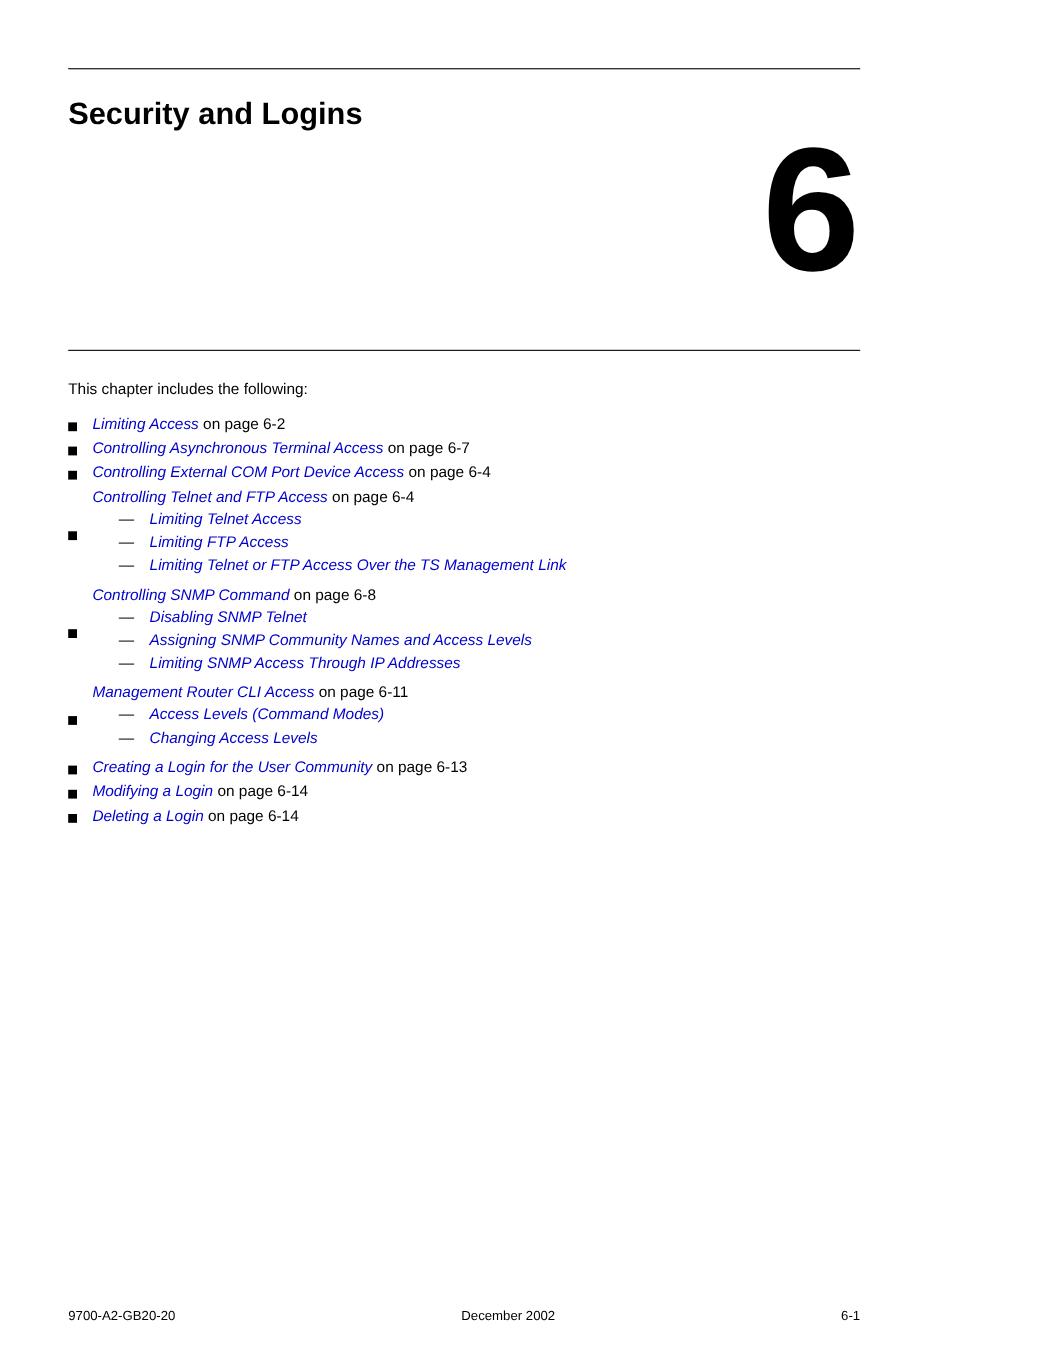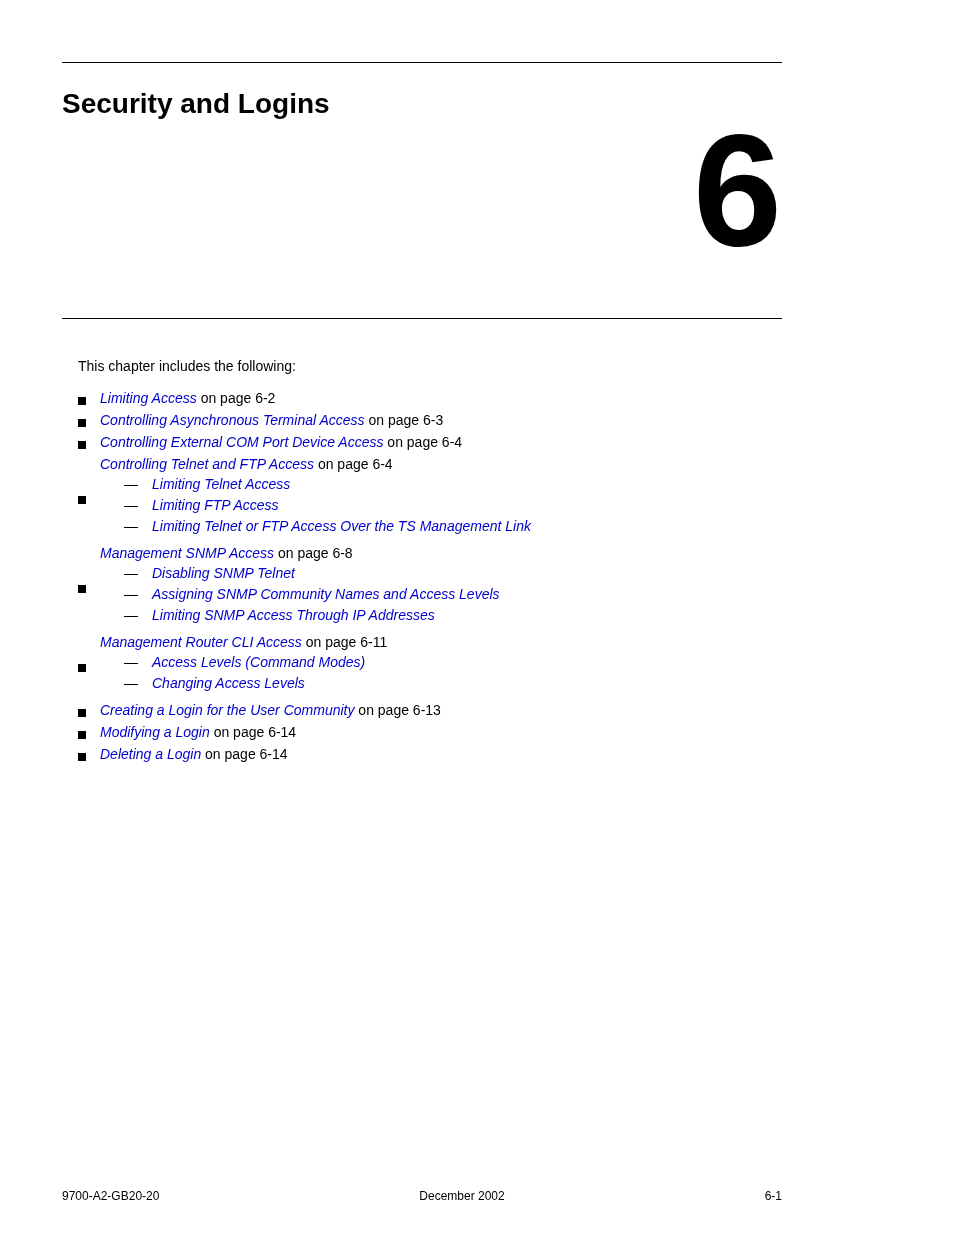--- a/index.html
+++ b/index.html
@@ -65,24 +65,23 @@
       top: 318px;
       left: 62px;
       right: 62px;
       height: 1px;
       background: #000;
     }
 
     
     .content {
       position: absolute;
-      top: 358px;
-      left: 62px;
-      right: 62px;
-      margin-left: 16px;
+      top: 345px;
+      left: 62px;
+      right: 62px;
     }
 
     .intro-text {
       font-size: 14px;
       margin-bottom: 16px;
       font-family: Arial, Helvetica, sans-serif;
     }
 
     
     .bullet-list {
@@ -195,21 +194,21 @@
         <span class="item-text">
           <a class="doc-link" href="#">Limiting Access</a><span class="plain-text"> on page 6-2</span>
         </span>
       </li>
 
       <li>
         <span class="bullet-icon">
             <span class="bullet-sq"></span>
           </span>
         <span class="item-text">
-          <a class="doc-link" href="#">Controlling Asynchronous Terminal Access</a><span class="plain-text"> on page 6-3</span>
+          <a class="doc-link" href="#">Controlling Asynchronous Terminal Access</a><span class="plain-text"> on page 6-7</span>
         </span>
       </li>
 
       <li>
         <span class="bullet-icon">
             <span class="bullet-sq"></span>
           </span>
         <span class="item-text">
           <a class="doc-link" href="#">Controlling External COM Port Device Access</a><span class="plain-text"> on page 6-4</span>
         </span>
@@ -236,21 +235,21 @@
             </li>
           </ul>
         </span>
       </li>
 
       <li>
         <span class="bullet-icon">
             <span class="bullet-sq"></span>
           </span>
         <span class="item-text">
-          <a class="doc-link" href="#">Management SNMP Access</a><span class="plain-text"> on page 6-8</span>
+          <a class="doc-link" href="#">Controlling SNMP Command</a><span class="plain-text"> on page 6-8</span>
           <ul class="sub-list">
             <li>
               <span class="dash-label">—</span>
               <a class="doc-link" href="#">Disabling SNMP Telnet</a>
             </li>
             <li>
               <span class="dash-label">—</span>
               <a class="doc-link" href="#">Assigning SNMP Community Names and Access Levels</a>
             </li>
             <li>

